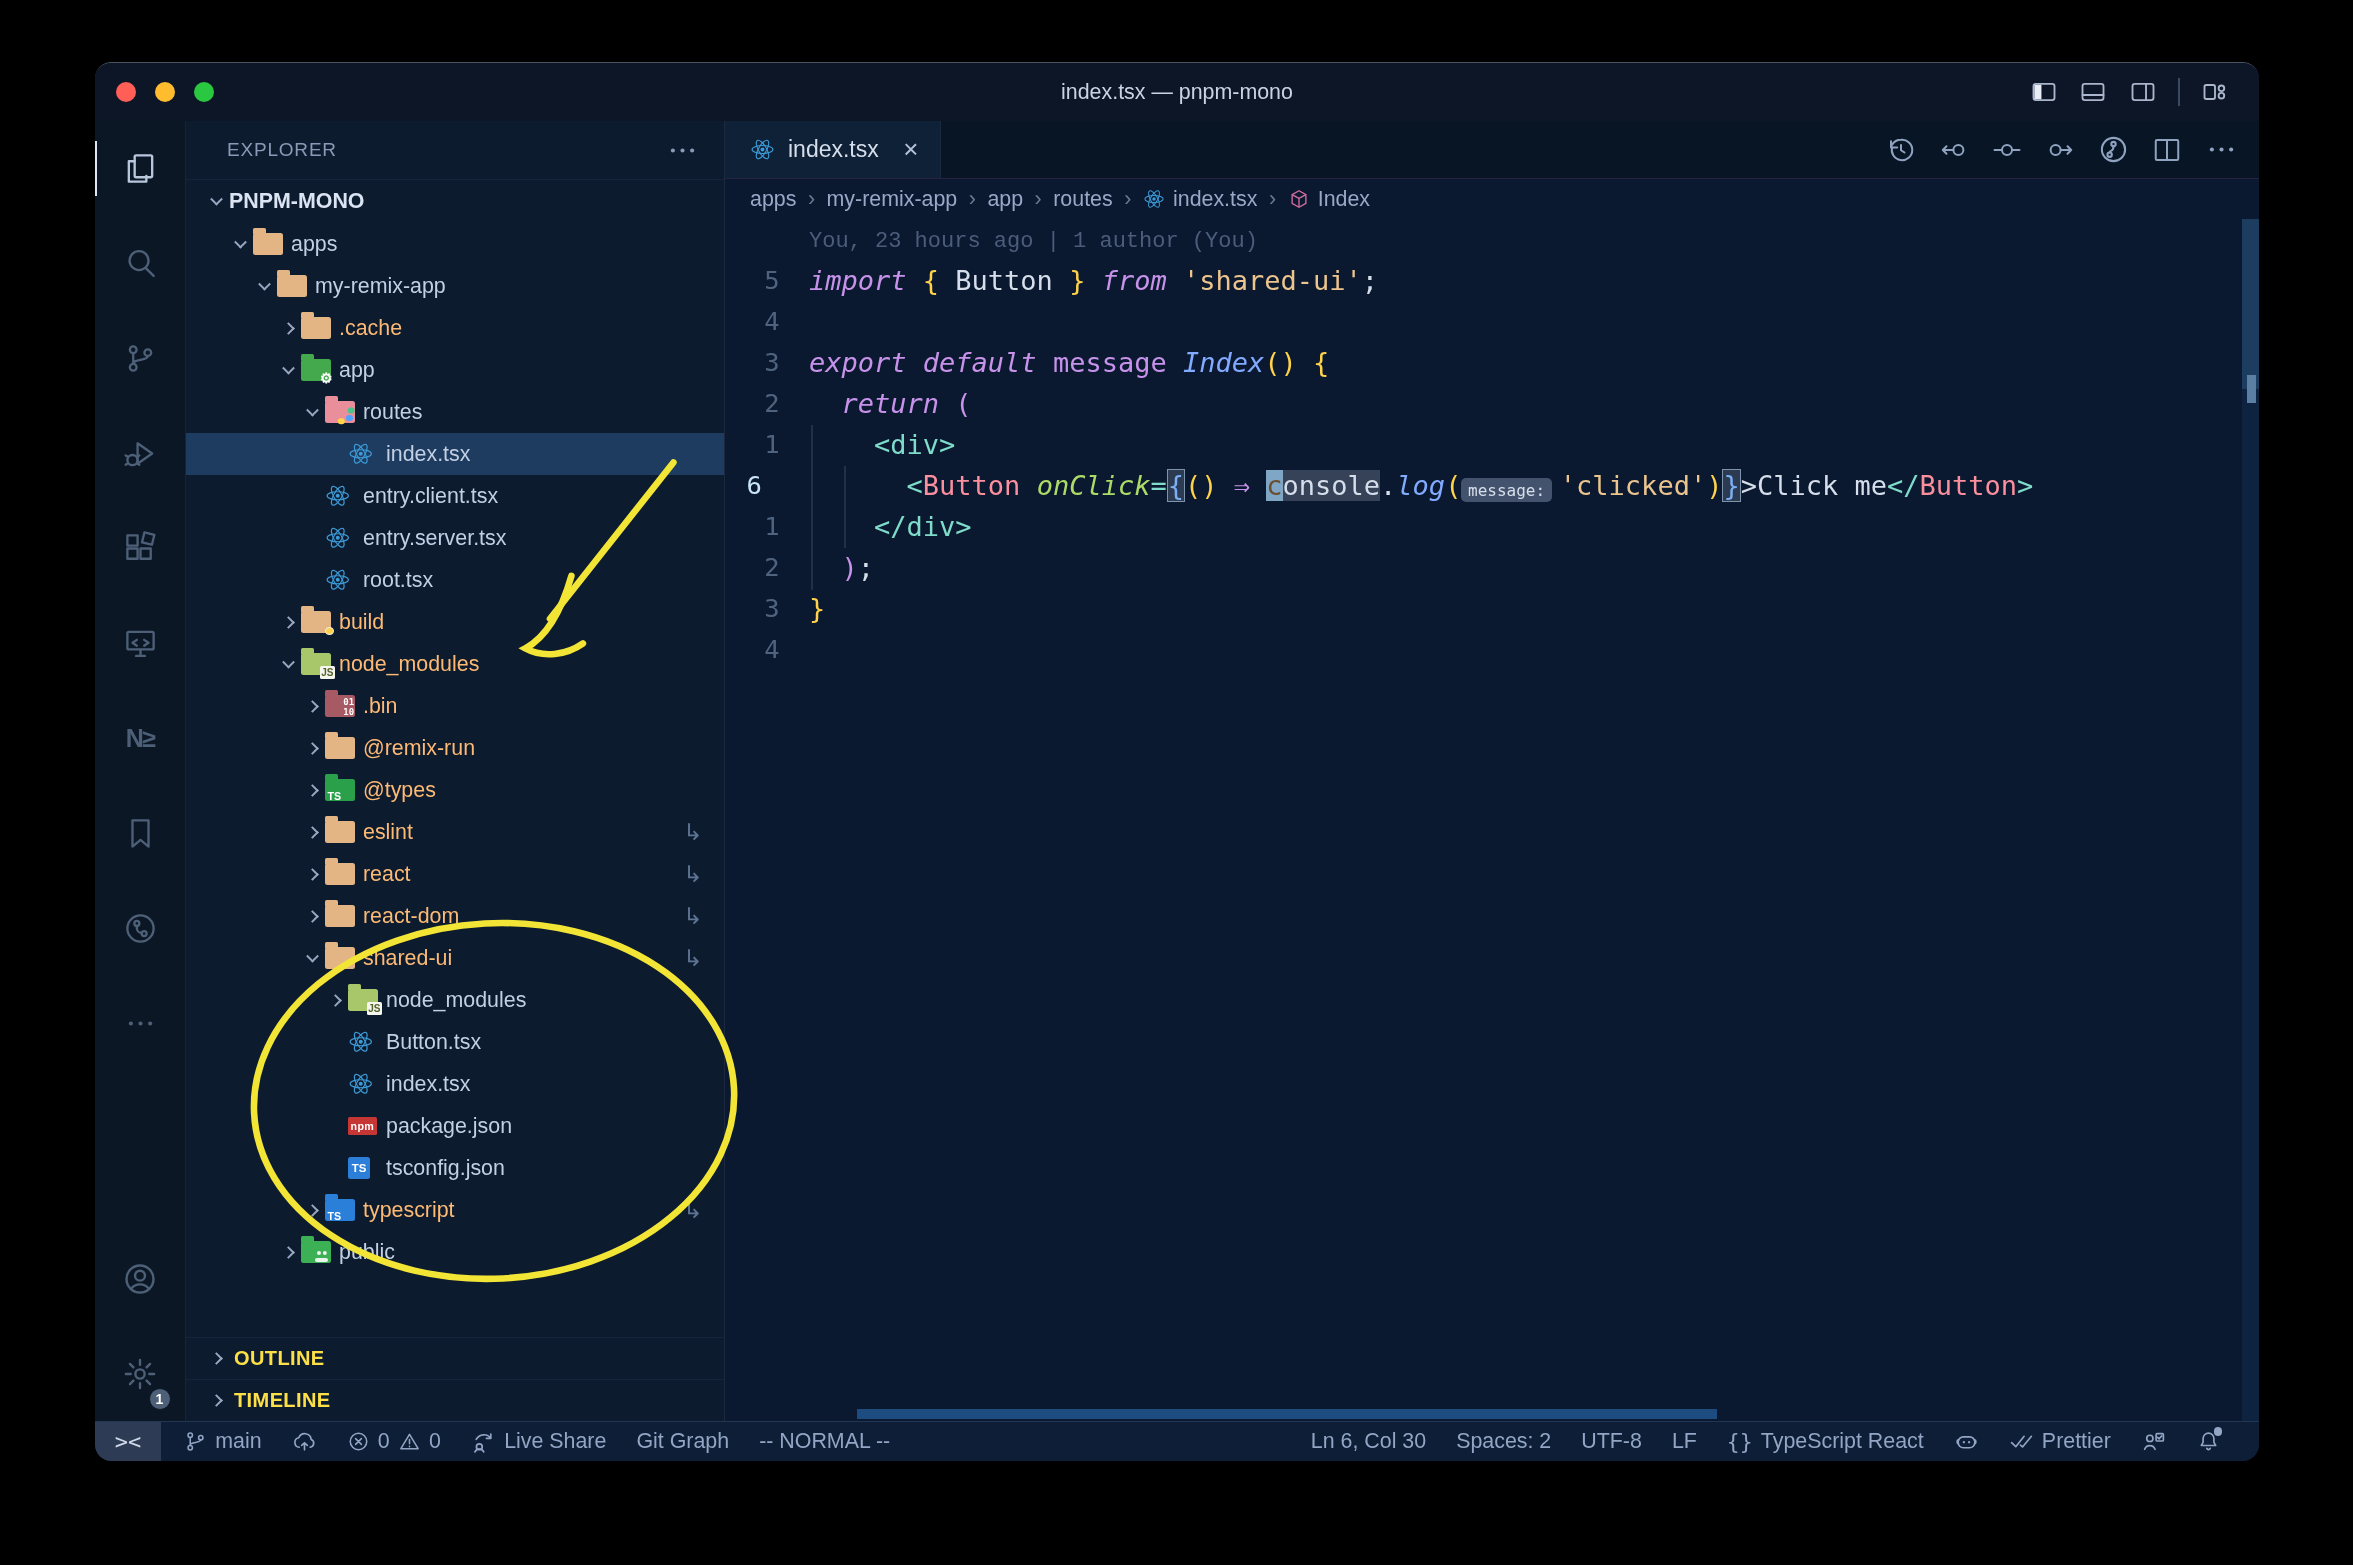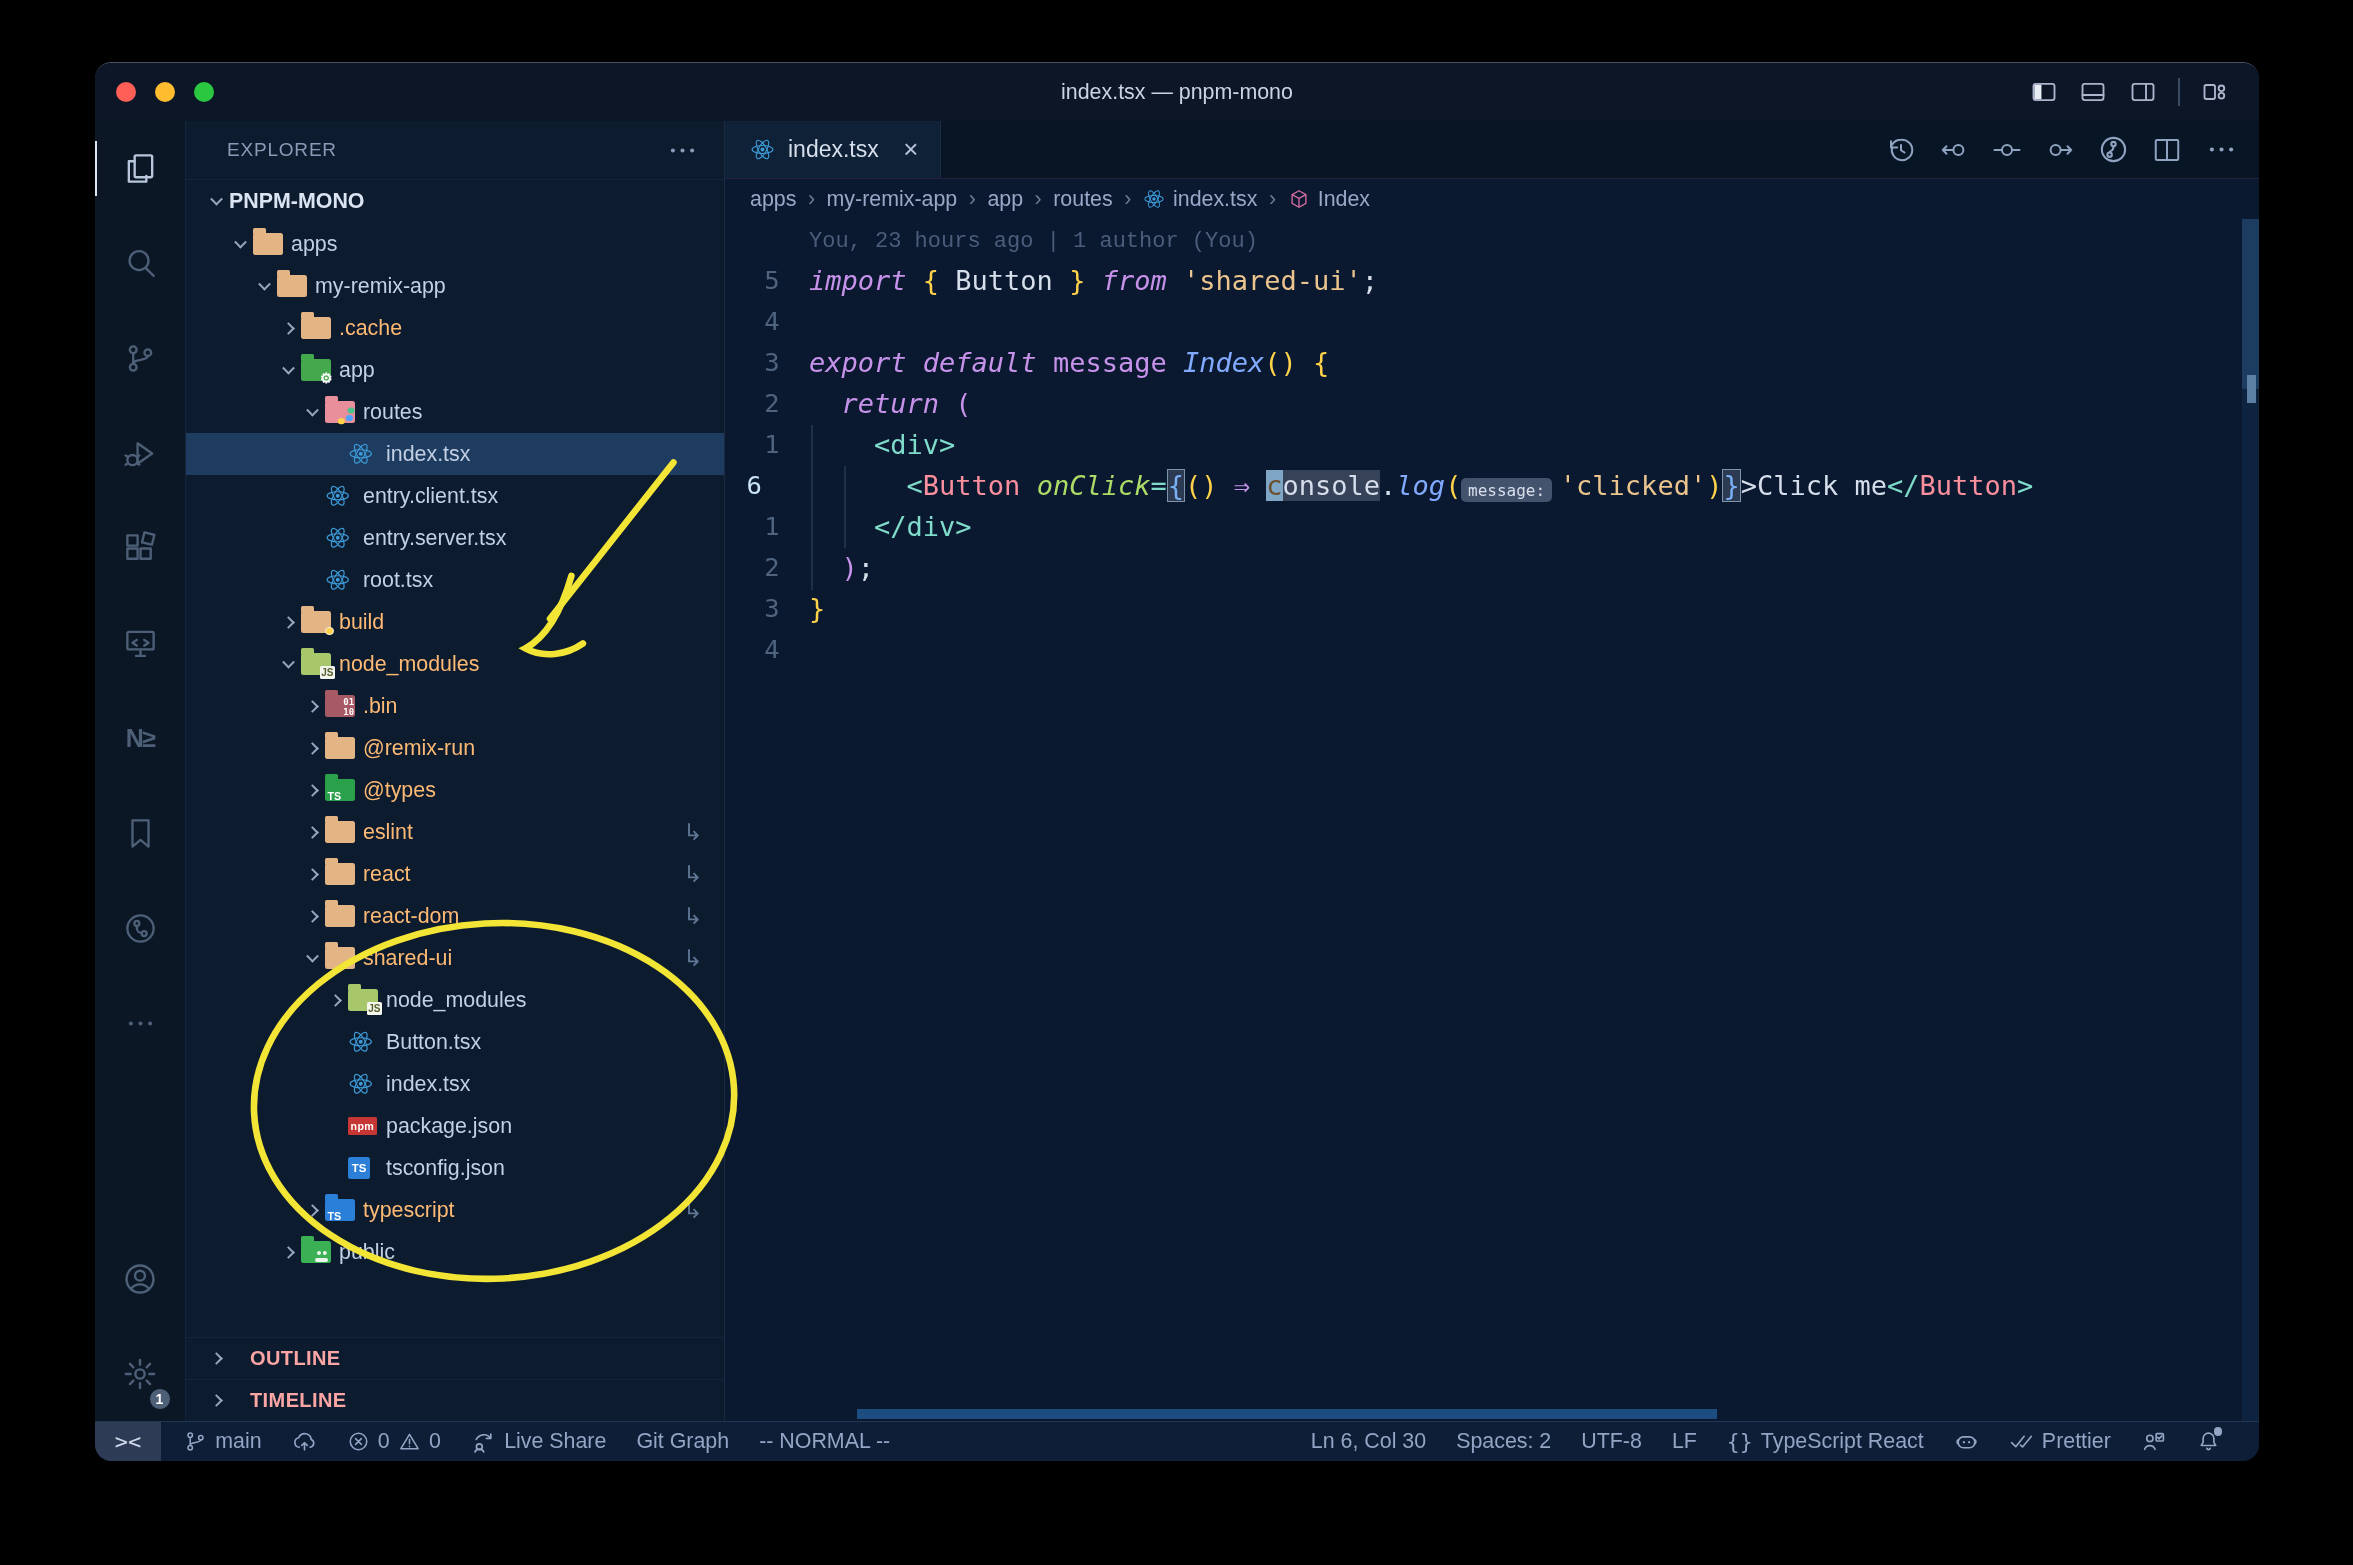--- a/index.html
+++ b/index.html
@@ -65,22 +65,22 @@
     box-shadow:-8.2px 3.3px 0 #ffd24a, 1.6px -7.4px 0 #4cc38a; }
   .jsb { position:absolute; right:-4.1px; bottom:-4.1px; background:#f5f7ef; color:#55622c; font:700 10px "Liberation Sans",sans-serif;
     padding:0.8px 1.6px; border-radius:1.6px; }
   .pplb { position:absolute; right:1.6px; bottom:0.8px; width:14px; height:9px; }
   .pplb::before { content:""; position:absolute; left:1.6px; top:-1.6px; width:4.1px; height:4.1px; border-radius:50%;
     background:#eaf6ec; box-shadow:5.8px 0 0 #eaf6ec; }
   .pplb::after { content:""; position:absolute; left:0; bottom:0; width:12.3px; height:4.1px; border-radius:2.5px; background:#eaf6ec; }
   .bldb { position:absolute; right:-2.5px; bottom:-2.5px; width:8.2px; height:8.2px; border-radius:50%;
     background:#ffd24a; border:1.6px solid #f4ede2; }
 
-  #sidebottom .secrow { height:42px; display:flex; align-items:center; padding-left:18px; gap:21px;
-    color:#fca5a5; font-weight:700; font-size:20px; letter-spacing:0.4px; border-top:0.8px solid #15243a; }
+  #sidebottom .secrow { height:42px; display:flex; align-items:center; padding-left:18px; gap:5px;
+    color:#fde047; font-weight:700; font-size:20px; letter-spacing:0.4px; border-top:0.8px solid #15243a; }
 
   
   #editorcol { flex:1; display:flex; flex-direction:column; min-width:0; background:#0a1930; }
   #tabbar { height:58px; background:#081525; display:flex; align-items:stretch; position:relative;
     border-bottom:1.6px solid #262240; flex:0 0 auto; }
   #tab { display:flex; align-items:center; gap:13px; padding:0 21.4px 0 25px; background:#0f2137;
     border-right:0.8px solid #1c2940; color:#d6deeb; font-size:23px; }
   #tabclose { color:#b6c2d9; font-size:26px; margin-left:11.5px; }
   #edtoolbar { position:absolute; right:21.4px; top:0; height:100%; display:flex; align-items:center; gap:23px; color:#8fa3c0; }
   #breadcrumbs { height:40px; display:flex; align-items:center; padding-left:25px; gap:11.5px;

